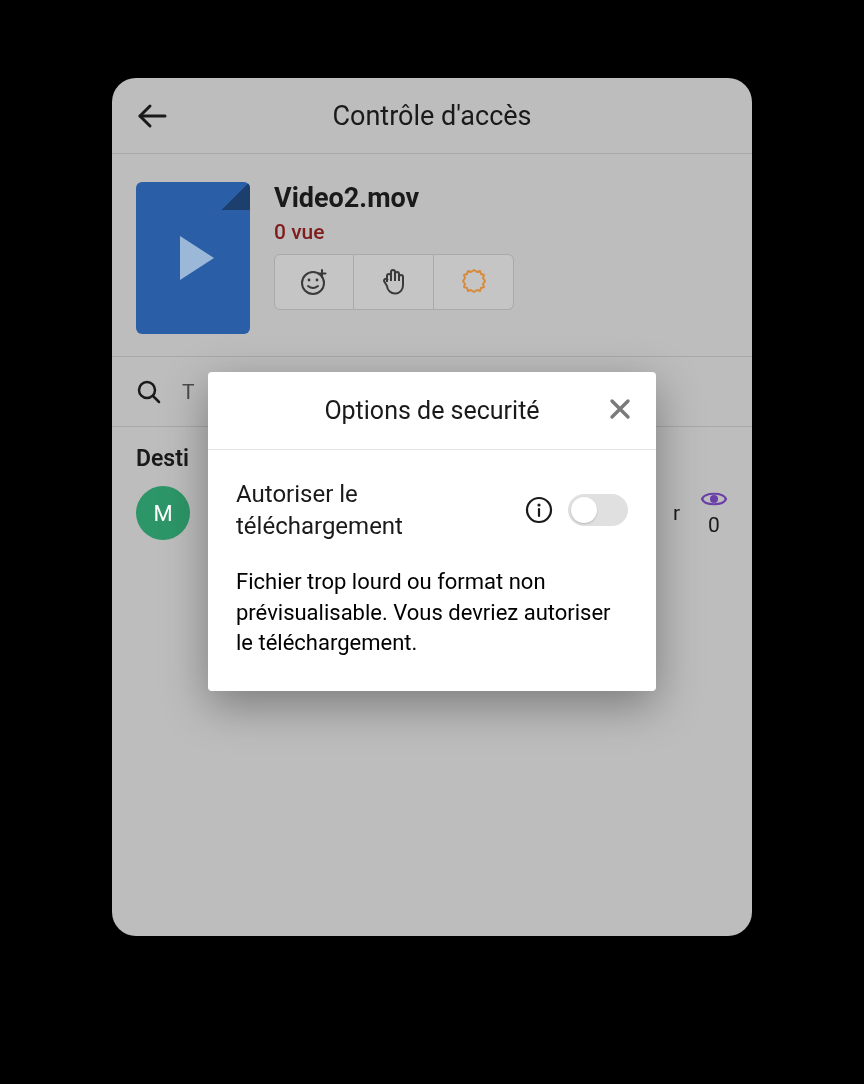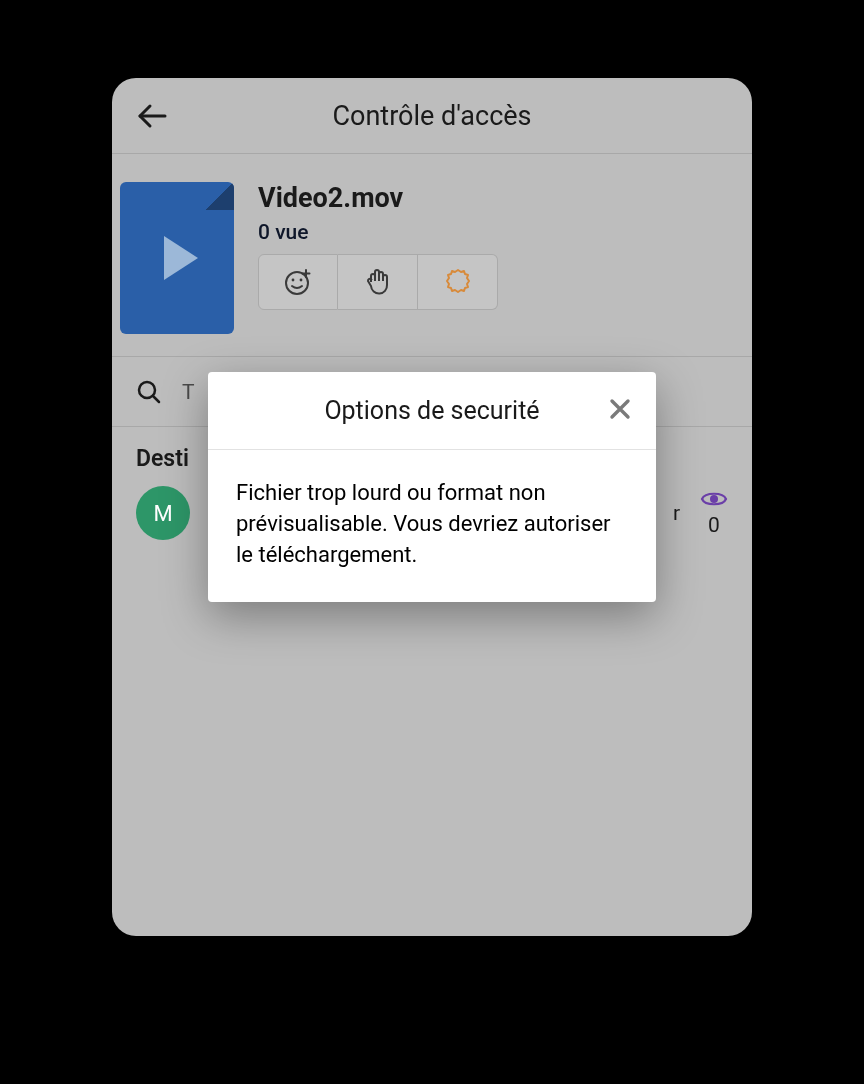--- a/index.html
+++ b/index.html
@@ -40,21 +40,21 @@
       cursor: pointer;
     }
     .header-title {
       width: 100%;
       text-align: center;
       font-size: 27px;
       color: #1a1a1a;
       font-weight: 400;
     }
     .file-section {
-      padding: 28px 24px 22px 8px;
+      padding: 28px 24px 22px 24px;
       display: flex;
       gap: 24px;
       border-bottom: 1px solid #a8a8a8;
     }
     .file-icon {
       width: 114px;
       height: 152px;
       background: #2a5fa8;
       border-radius: 6px;
       position: relative;
@@ -85,21 +85,21 @@
       flex-direction: column;
       gap: 6px;
     }
     .file-name {
       font-size: 27px;
       font-weight: 700;
       color: #1a1a1a;
     }
     .file-views {
       font-size: 21px;
-      color: #0f172a;
+      color: #7f1d1d;
       font-weight: 500;
       margin-bottom: 4px;
     }
     .action-row {
       display: flex;
       gap: 0;
     }
     .action-btn {
       width: 80px;
       height: 56px;
@@ -347,16 +347,29 @@
   <div class="modal">
     <div class="modal-header">
       <div class="modal-title">Options de securité</div>
       <div class="modal-close">
         <svg width="24" height="24" viewBox="0 0 24 24" fill="none" stroke="#7a7a7a" stroke-width="3.4" stroke-linecap="round">
           <path d="M4 4 L20 20 M20 4 L4 20"></path>
         </svg>
       </div>
     </div>
     <div class="modal-body">
+      <div class="toggle-row">
+        <div class="toggle-label">Autoriser le téléchargement</div>
+        <div class="info-badge">
+          <svg width="30" height="30" viewBox="0 0 30 30" fill="none" stroke="#1a1a1a" stroke-width="2.2">
+            <circle cx="15" cy="15" r="12"></circle>
+            <circle cx="15" cy="10" r="1.6" fill="#1a1a1a" stroke="none"></circle>
+            <path d="M15 14 v7" stroke-linecap="round"></path>
+          </svg>
+        </div>
+        <div class="toggle">
+          <div class="toggle-knob"></div>
+        </div>
+      </div>
       <div class="warning-text">Fichier trop lourd ou format non prévisualisable. Vous devriez autoriser le téléchargement.</div>
     </div>
   </div>
 </div>
 
 </body></html>

